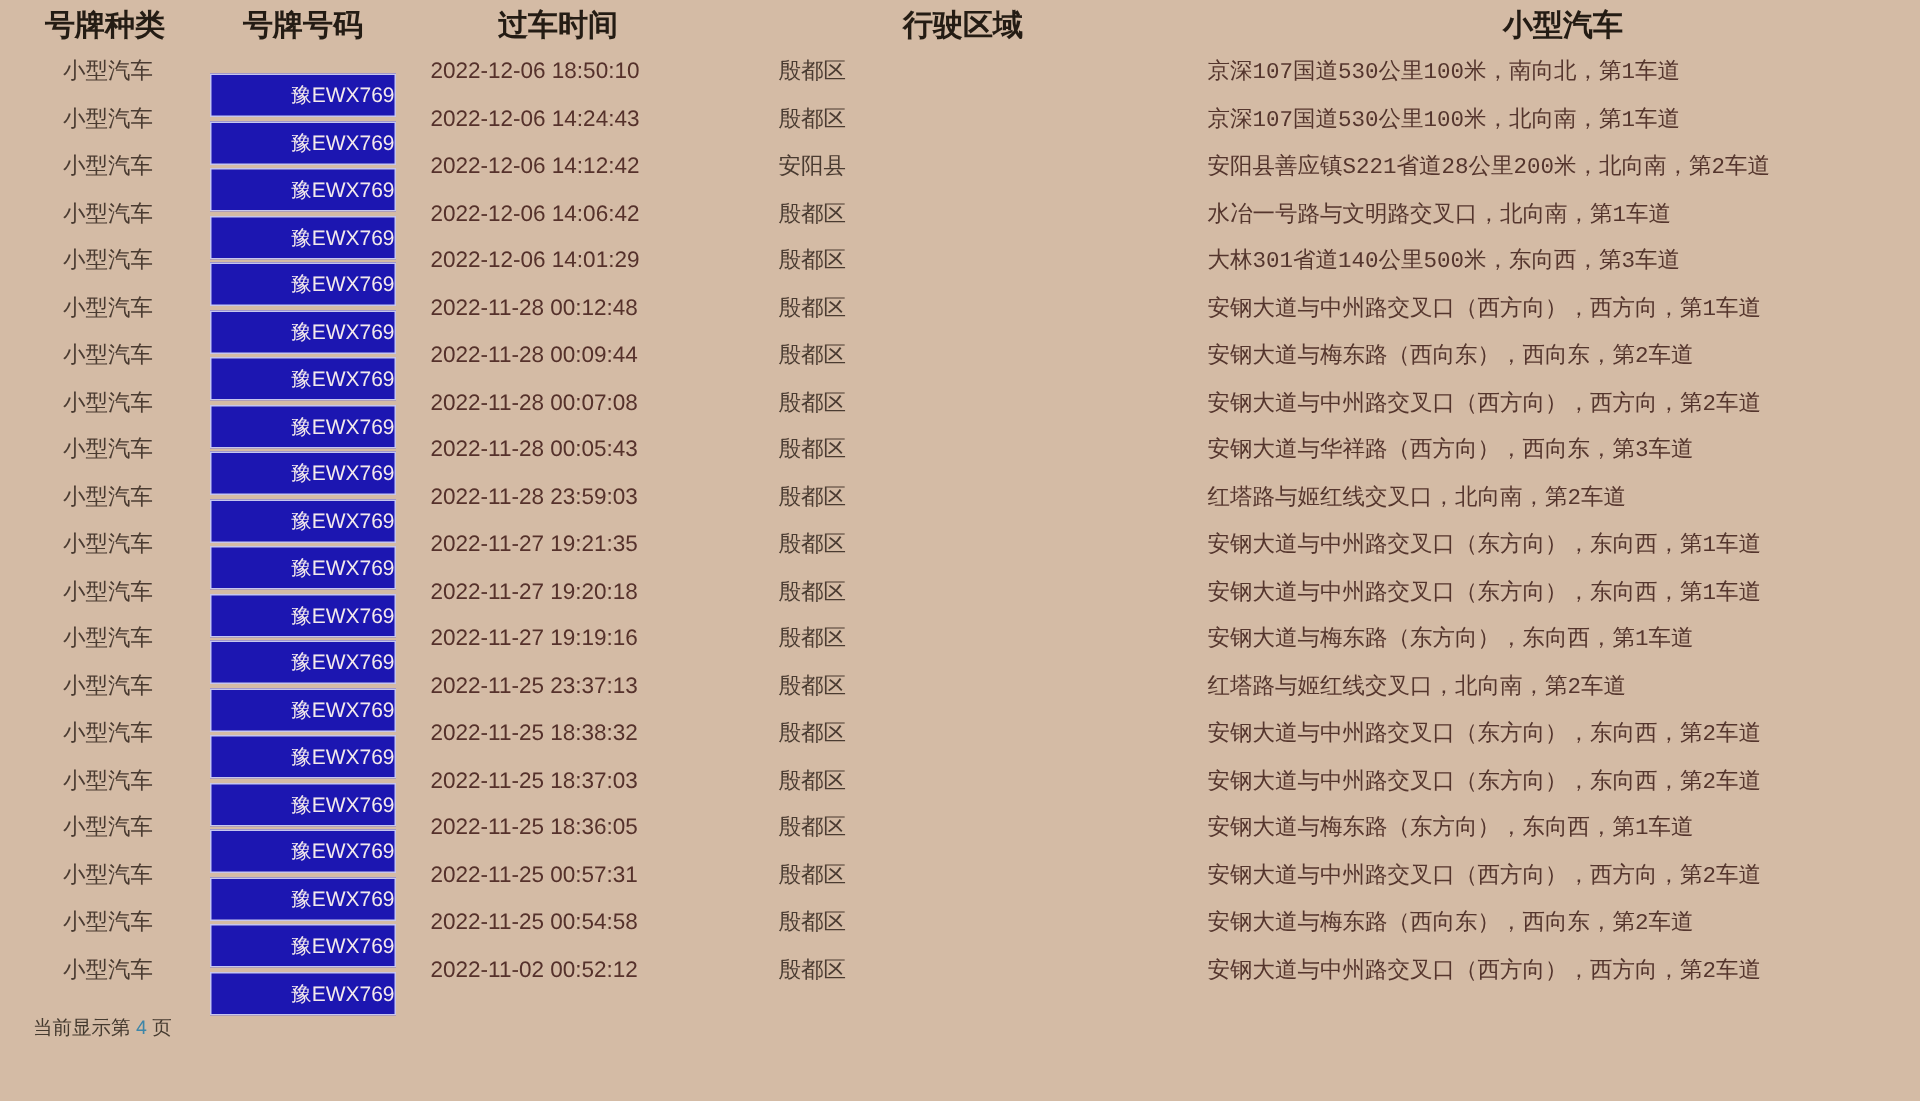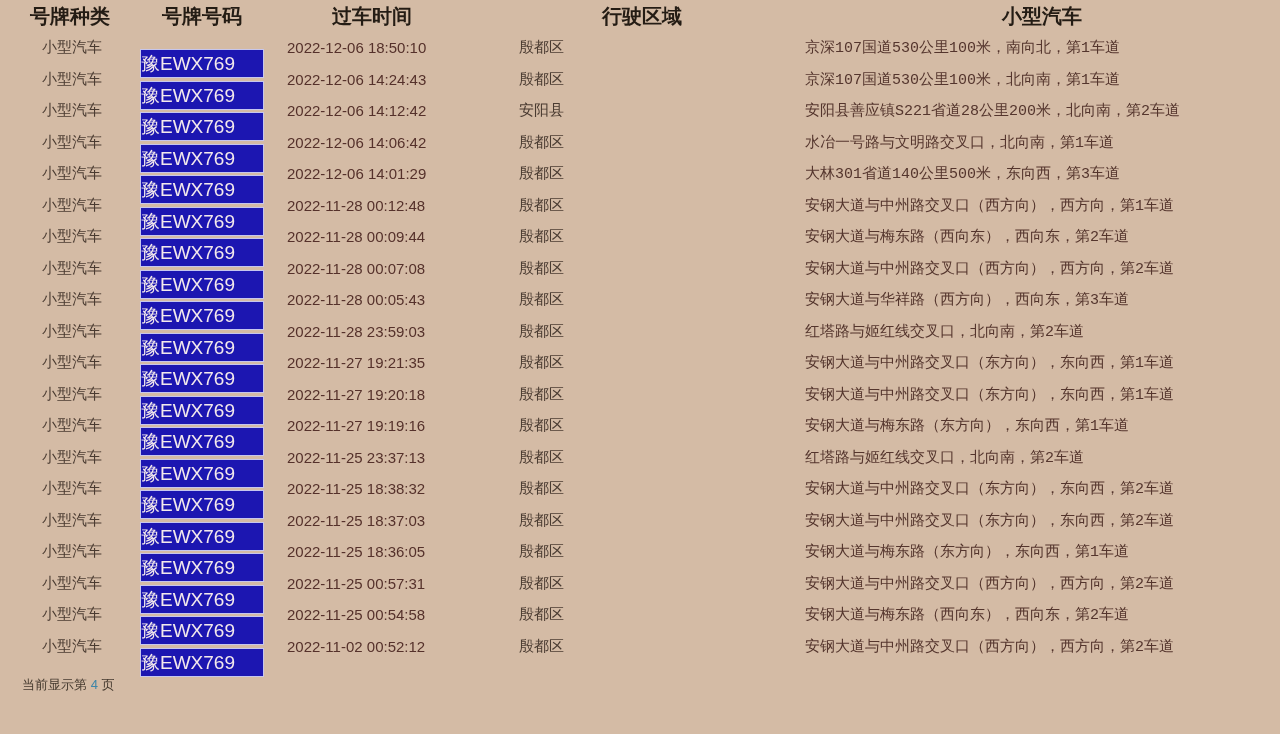--- a/index.html
+++ b/index.html
@@ -35,21 +35,21 @@
   }
   .row{height:31.5px;font-size:15px;white-space:nowrap;}
   .cell{overflow:hidden;}
   .c-type{padding-left:42px;color:var(--cell-text);}
   .c-plate{display:flex;align-items:center;}
   .plate-badge{
     display:block;width:122px;height:27px;line-height:27px;
     background:var(--badge-bg);
     border:1px solid var(--badge-border);
     color:var(--badge-text);
-    text-align:left;font-size:19px;
+    text-align:right;font-size:14px;
     cursor:pointer;
     margin-top:32px;
   }
   .c-time{padding-left:23px;color:var(--time-text);}
   .c-district{padding-left:39px;color:var(--cell-text);}
   .c-location{padding-left:1px;color:var(--loc-text);font-family:Liberation Mono, monospace;}
   .footer{
     position:absolute;left:22px;top:676px;
     font-size:13px;color:var(--footer-text);white-space:pre;
   }

